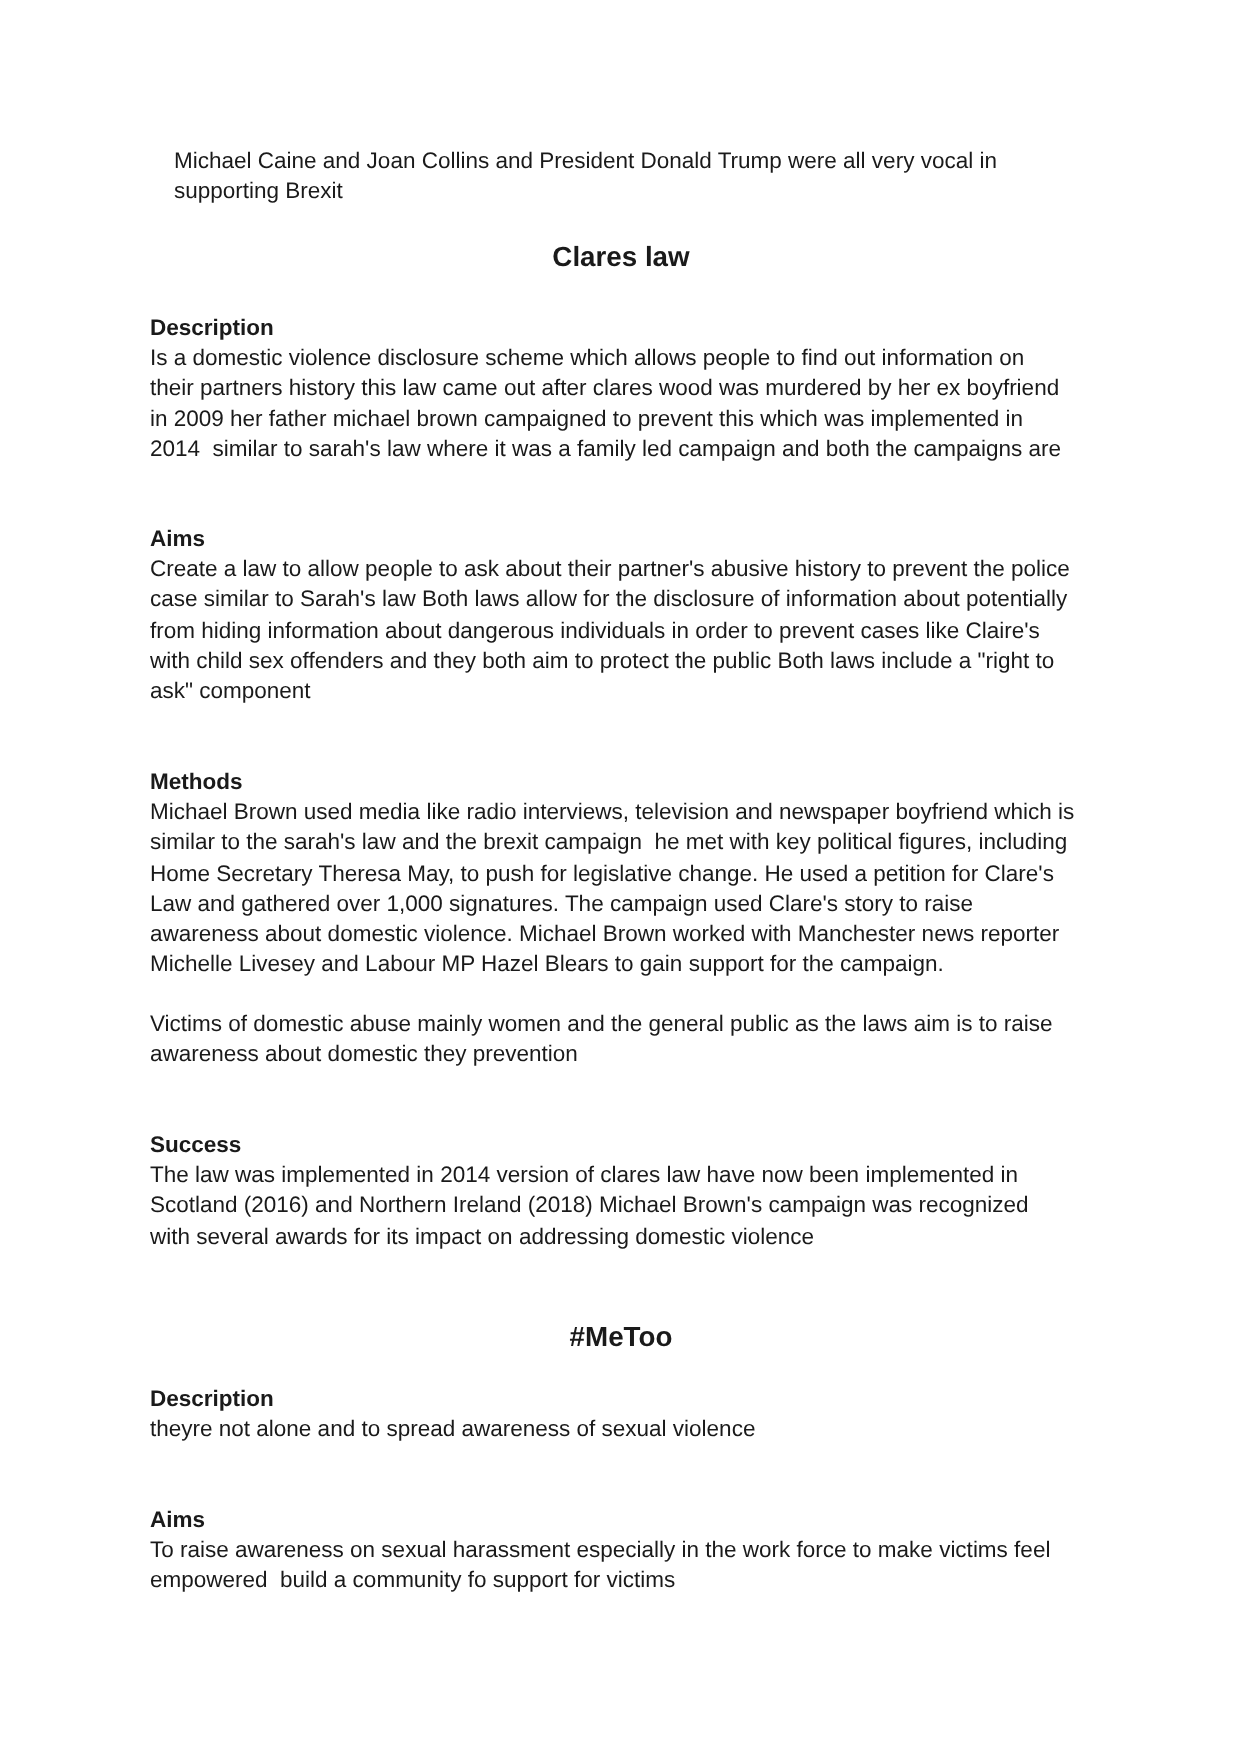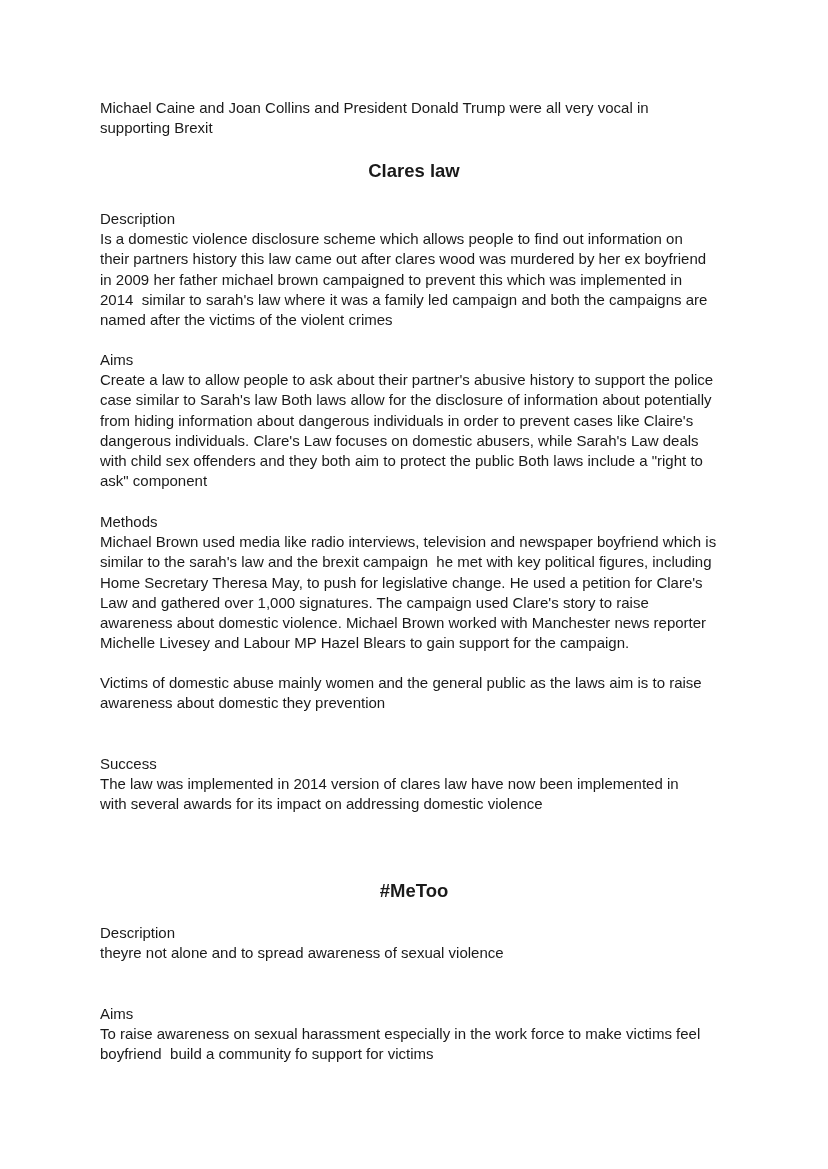--- a/index.html
+++ b/index.html
@@ -21,21 +21,21 @@
       top: 98px;
       width: 640px;
     }
     .line {
       font-size: 15px;
       line-height: 20.2px;
       white-space: pre;
       height: 20.2px;
     }
     .heading {
-      font-weight: normal;
+      font-weight: bold;
       font-size: 15px;
       line-height: 20.2px;
       height: 20.2px;
     }
     .title {
       font-weight: bold;
       font-size: 18.5px;
       text-align: center;
       width: 628px;
       position: absolute;
@@ -45,42 +45,40 @@
       position: absolute;
       left: 0;
       width: 640px;
     }
   </style>
 </head>
 <body>
 
 <div class="page">
 
-  <div class="block" style="top:0px;">
+  <div class="block" style="top:0px;margin-left:16px;">
     <div class="line">Michael Caine and Joan Collins and President Donald Trump were all very vocal in</div>
     <div class="line">supporting Brexit</div>
   </div>
 
   <div class="title" style="top:62px;">Clares law</div>
 
   <div class="block" style="top:111px;">
     <div class="heading">Description</div>
     <div class="line">Is a domestic violence disclosure scheme which allows people to find out information on</div>
     <div class="line">their partners history this law came out after clares wood was murdered by her ex boyfriend</div>
     <div class="line">in 2009 her father michael brown campaigned to prevent this which was implemented in</div>
     <div class="line">2014  similar to sarah's law where it was a family led campaign and both the campaigns are</div>
-    <div class="line">named after the victims of the violent crimes</div>
   </div>
 
   <div class="block" style="top:252px;">
     <div class="heading">Aims</div>
-    <div class="line">Create a law to allow people to ask about their partner's abusive history to support the police</div>
+    <div class="line">Create a law to allow people to ask about their partner's abusive history to prevent the police</div>
     <div class="line">case similar to Sarah's law Both laws allow for the disclosure of information about potentially</div>
     <div class="line">from hiding information about dangerous individuals in order to prevent cases like Claire's</div>
-    <div class="line">dangerous individuals. Clare's Law focuses on domestic abusers, while Sarah's Law deals</div>
     <div class="line">with child sex offenders and they both aim to protect the public Both laws include a "right to</div>
     <div class="line">ask" component</div>
   </div>
 
   <div class="block" style="top:414px;">
     <div class="heading">Methods</div>
     <div class="line">Michael Brown used media like radio interviews, television and newspaper boyfriend which is</div>
     <div class="line">similar to the sarah's law and the brexit campaign  he met with key political figures, including</div>
     <div class="line">Home Secretary Theresa May, to push for legislative change. He used a petition for Clare's</div>
     <div class="line">Law and gathered over 1,000 signatures. The campaign used Clare's story to raise</div>
@@ -89,29 +87,30 @@
   </div>
 
   <div class="block" style="top:575px;">
     <div class="line">Victims of domestic abuse mainly women and the general public as the laws aim is to raise</div>
     <div class="line">awareness about domestic they prevention</div>
   </div>
 
   <div class="block" style="top:656px;">
     <div class="heading">Success</div>
     <div class="line">The law was implemented in 2014 version of clares law have now been implemented in</div>
+    <div class="line">Scotland (2016) and Northern Ireland (2018) Michael Brown's campaign was recognized</div>
     <div class="line">with several awards for its impact on addressing domestic violence</div>
   </div>
 
   <div class="title" style="top:782px;">#MeToo</div>
 
   <div class="block" style="top:825px;">
     <div class="heading">Description</div>
     <div class="line">theyre not alone and to spread awareness of sexual violence</div>
   </div>
 
   <div class="block" style="top:906px;">
     <div class="heading">Aims</div>
     <div class="line">To raise awareness on sexual harassment especially in the work force to make victims feel</div>
-    <div class="line">boyfriend  build a community fo support for victims</div>
+    <div class="line">empowered  build a community fo support for victims</div>
   </div>
 
 </div>
 
 </body></html>

